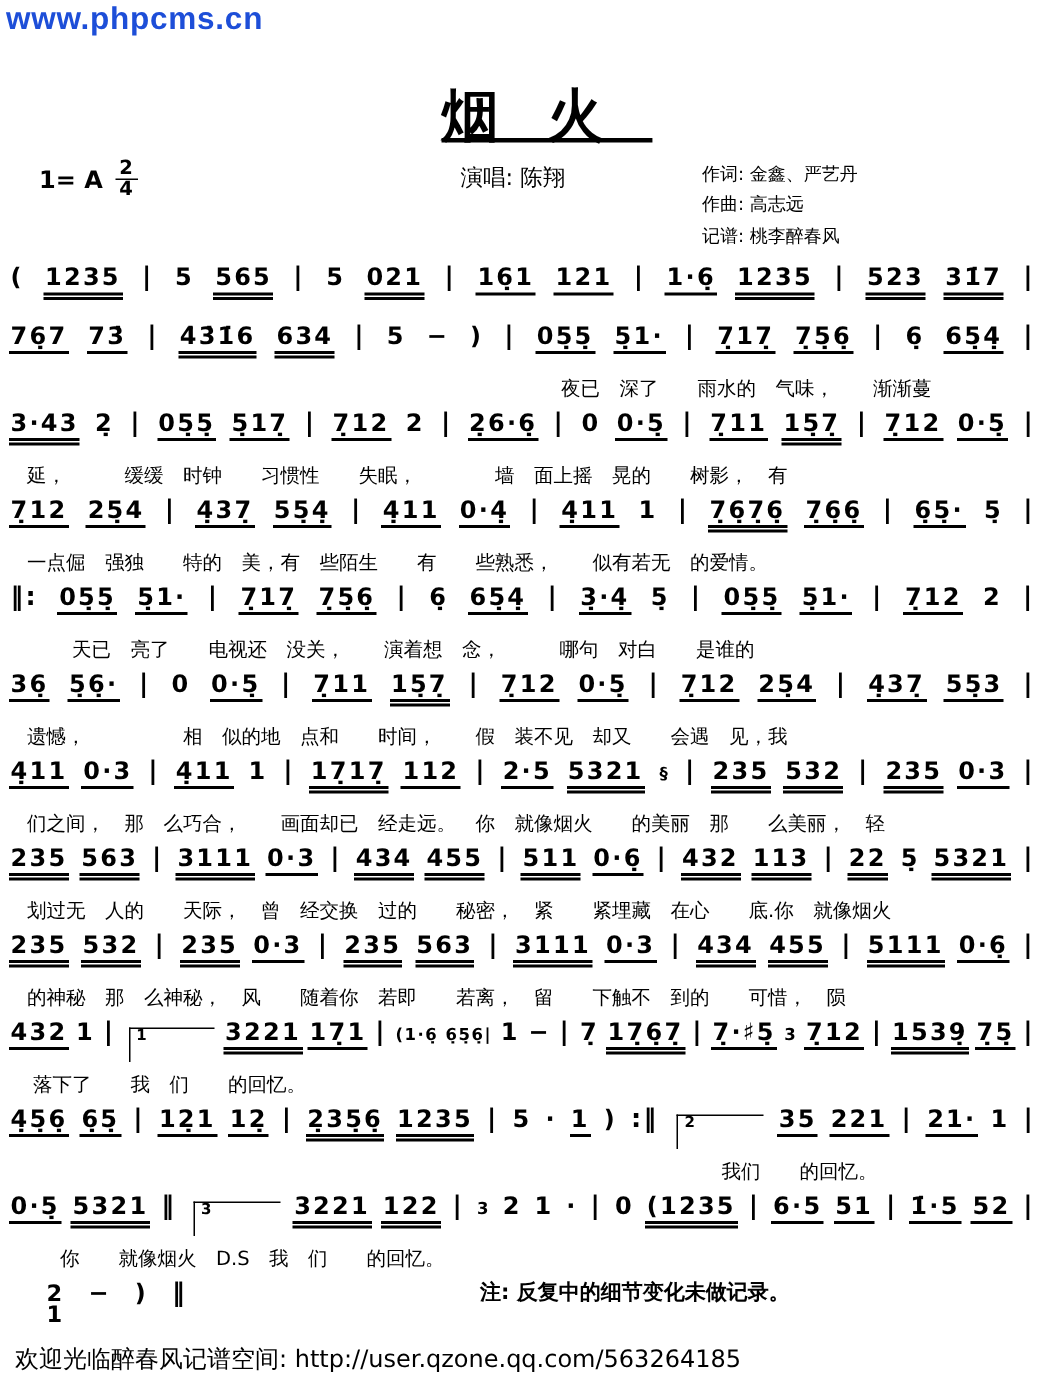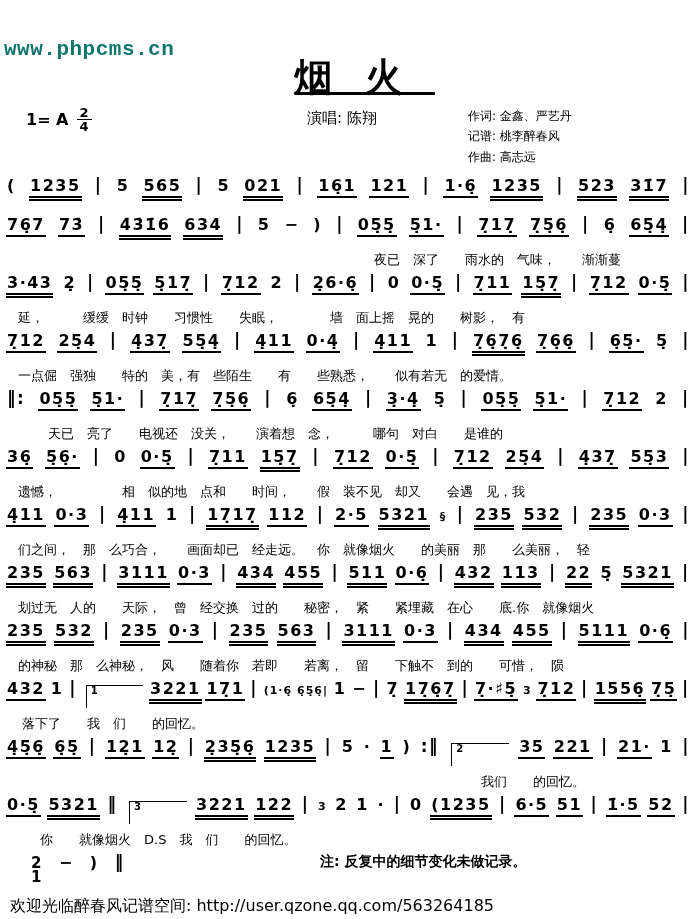--- a/index.html
+++ b/index.html
@@ -2,22 +2,22 @@
 <html><head>
 <meta charset="utf-8">
 <style>
   html,body{margin:0;padding:0;}
   body{
     width:697px;height:919px;background:#ffffff;color:#000;
     font-family:"DejaVu Sans",sans-serif;position:relative;overflow:hidden;
   }
   .watermark{
     position:absolute;top:1px;left:4px;
-    font-family:Liberation Mono, monospace;font-weight:bold;
-    font-size:21px;color:#0f766e;letter-spacing:.5px;margin-top:37px;
+    font-family:Liberation Sans, sans-serif;font-weight:bold;
+    font-size:21px;color:#1d4ed8;letter-spacing:.5px;
   }
   .title{
     text-align:center;padding-top:58px;line-height:1;
     font-family:"DejaVu Serif",serif;font-weight:bold;font-size:38px;
     letter-spacing:.85em;text-indent:.85em;text-decoration:underline;
   }
   .meta{display:flex;align-items:flex-start;padding:10px 24px 0 26px;}
   .key{width:190px;display:flex;align-items:center;gap:8px;
        font-weight:bold;font-size:16px;}
   .frac{display:inline-block;text-align:center;line-height:1;font-weight:bold;font-size:13px;}
@@ -66,22 +66,22 @@
   <div class="key">
     <span>1= A</span>
     <span class="frac">
       <span class="top">2</span>
       <span>4</span>
     </span>
   </div>
   <div class="singer">演唱: 陈翔</div>
   <div class="credits">
     <div>作词: 金鑫、严艺丹</div>
+    <div>作曲: 高志远</div>
     <div>记谱: 桃李醉春风</div>
-    <div>作曲: 高志远</div>
   </div>
 </div>
 
 <div class="score">
     <div class="system">
       <div class="noterow">
         <span class="n">(</span>
         <span class="n u2">1235</span>
         <span class="n bar">|</span>
         <span class="n">5</span>
@@ -304,21 +304,21 @@
         <span class="n">1</span>
         <span class="n">−</span>
         <span class="n bar">|</span>
         <span class="n">7̣</span>
         <span class="n u2">17̣6̣7̣</span>
         <span class="n bar">|</span>
         <span class="n u1">7̣·♯5̣</span>
         <span class="n cue">3</span>
         <span class="n u1">7̣12</span>
         <span class="n bar">|</span>
-        <span class="n u2">1556̣</span>
+        <span class="n u2">1539̣</span>
         <span class="n u1">7̣5̣</span>
         <span class="n bar">|</span>
       </div>
       <div class="lyrics ly9">落下了　　我　们　　的回忆。</div>
     </div>
     <div class="system">
       <div class="noterow">
         <span class="n u1">4̣5̣6̣</span>
         <span class="n u1">6̣5̣</span>
         <span class="n bar">|</span>

